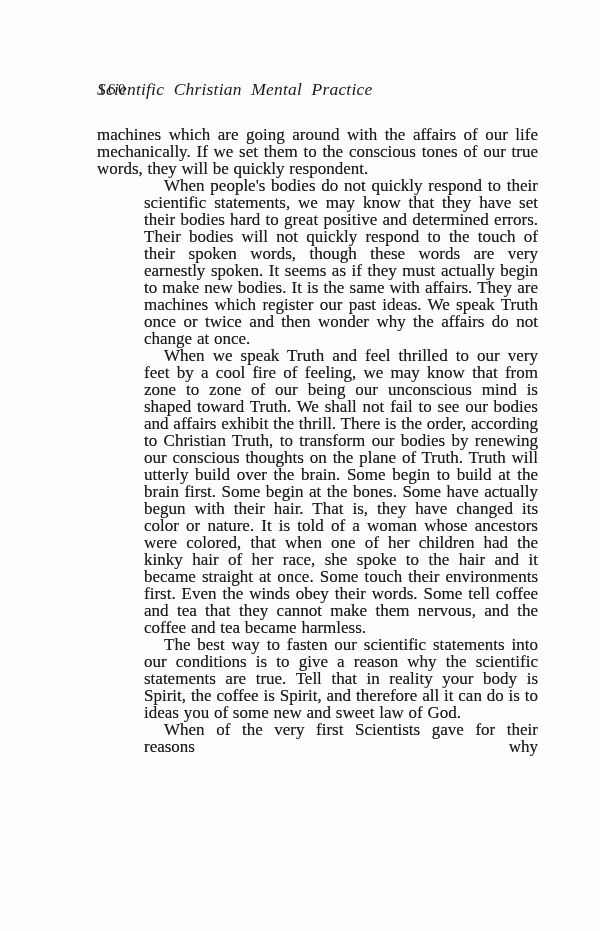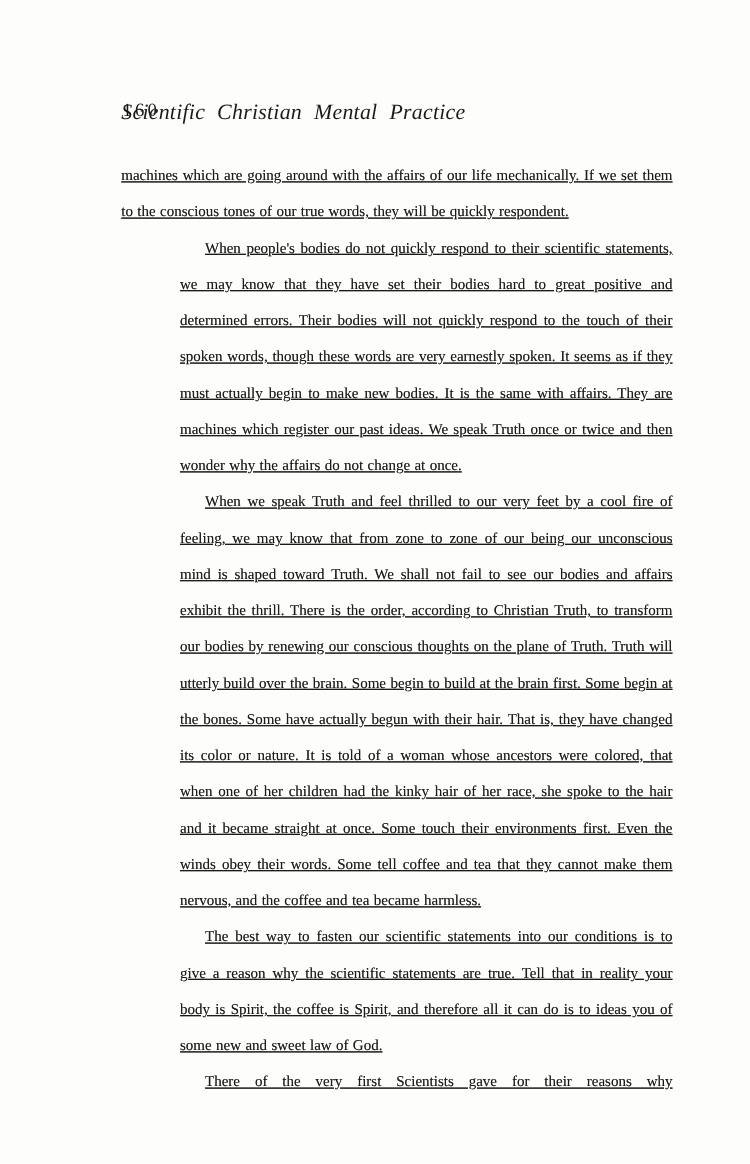--- a/index.html
+++ b/index.html
@@ -36,26 +36,25 @@
     font-variant-numeric: oldstyle-nums;
   }
   .running-title {
     font-style: italic;
     font-size: 17.5px;
     word-spacing: 5px;
     letter-spacing: 0.2px;
   }
   .body-text p {
     margin: 0;
-    font-size: 12px;
-    line-height: 29px;
+    font-size: 17px;
+    line-height: 17px;
     text-align: justify;
     word-spacing: 0.5px;
     text-shadow: 0 0 0.4px rgba(20, 20, 20, 0.55);
-    text-decoration: underline;
   }
   .body-text p.indented {
     text-indent: 20px;
     margin-left: 47px;
   }
   .body-text p.continues {
     text-align-last: justify;
   }
 </style>
 </head>
@@ -67,17 +66,17 @@
     <div class="page-header">
       <span class="page-number">160</span>
       <div class="running-title">Scientific Christian Mental Practice</div>
     </div>
 
     <div class="body-text">
       <p>machines which are going around with the affairs of our life mechanically.  If we set them to the conscious tones of our true words, they will be quickly respondent.</p>
       <p class="indented">When people's bodies do not quickly respond to their scientific statements, we may know that they have set their bodies hard to great positive and determined errors.  Their bodies will not quickly respond to the touch of their spoken words, though these words are very earnestly spoken.  It seems as if they must actually begin to make new bodies.  It is the same with affairs.  They are machines which register our past ideas.  We speak Truth once or twice and then wonder why the affairs do not change at once.</p>
       <p class="indented">When we speak Truth and feel thrilled to our very feet by a cool fire of feeling, we may know that from zone to zone of our being our unconscious mind is shaped toward Truth.  We shall not fail to see our bodies and affairs exhibit the thrill.  There is the order, according to Christian Truth, to transform our bodies by renewing our conscious thoughts on the plane of Truth.  Truth will utterly build over the brain.  Some begin to build at the brain first.  Some begin at the bones.  Some have actually begun with their hair.  That is, they have changed its color or nature.  It is told of a woman whose ancestors were colored, that when one of her children had the kinky hair of her race, she spoke to the hair and it became straight at once.  Some touch their environments first.  Even the winds obey their words.  Some tell coffee and tea that they cannot make them nervous, and the coffee and tea became harmless.</p>
       <p class="indented">The best way to fasten our scientific statements into our conditions is to give a reason why the scientific statements are true.  Tell that in reality your body is Spirit, the coffee is Spirit, and therefore all it can do is to ideas you of some new and sweet law of God.</p>
-      <p class="indented continues">There of the very first Scientists gave for their reasons why</p>
+      <p class="indented continues">When of the very first Scientists gave for their reasons why</p>
     </div>
 
   </div>
 </div>
 
 </body></html>

